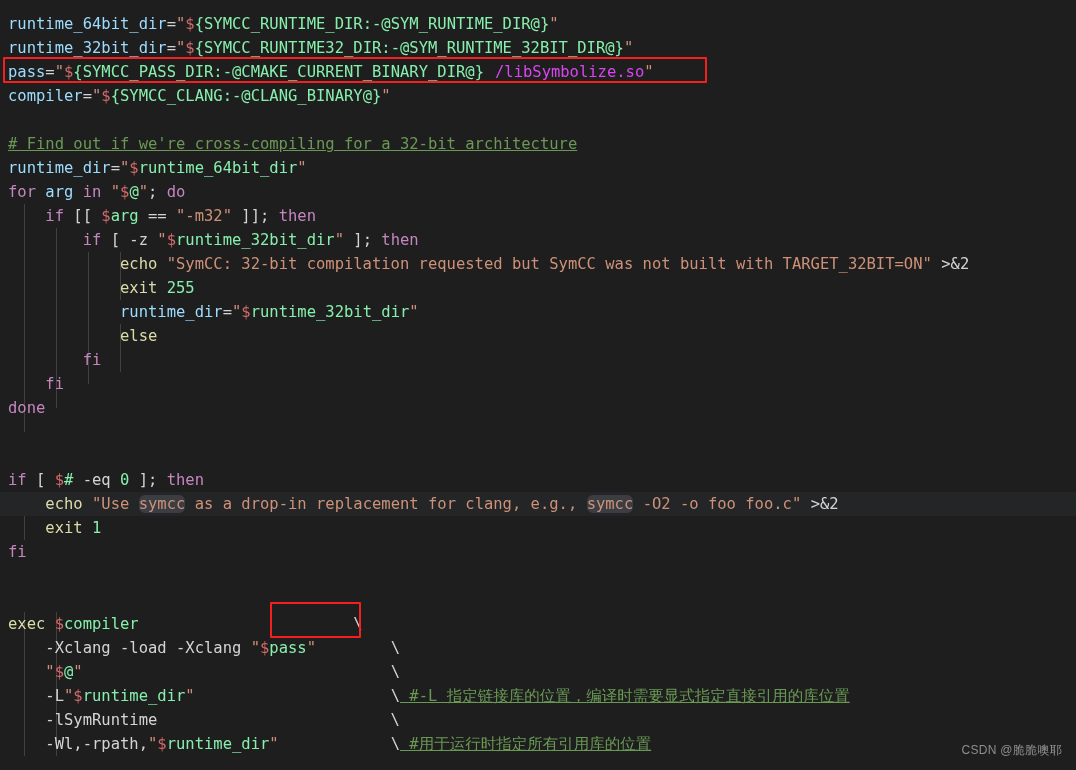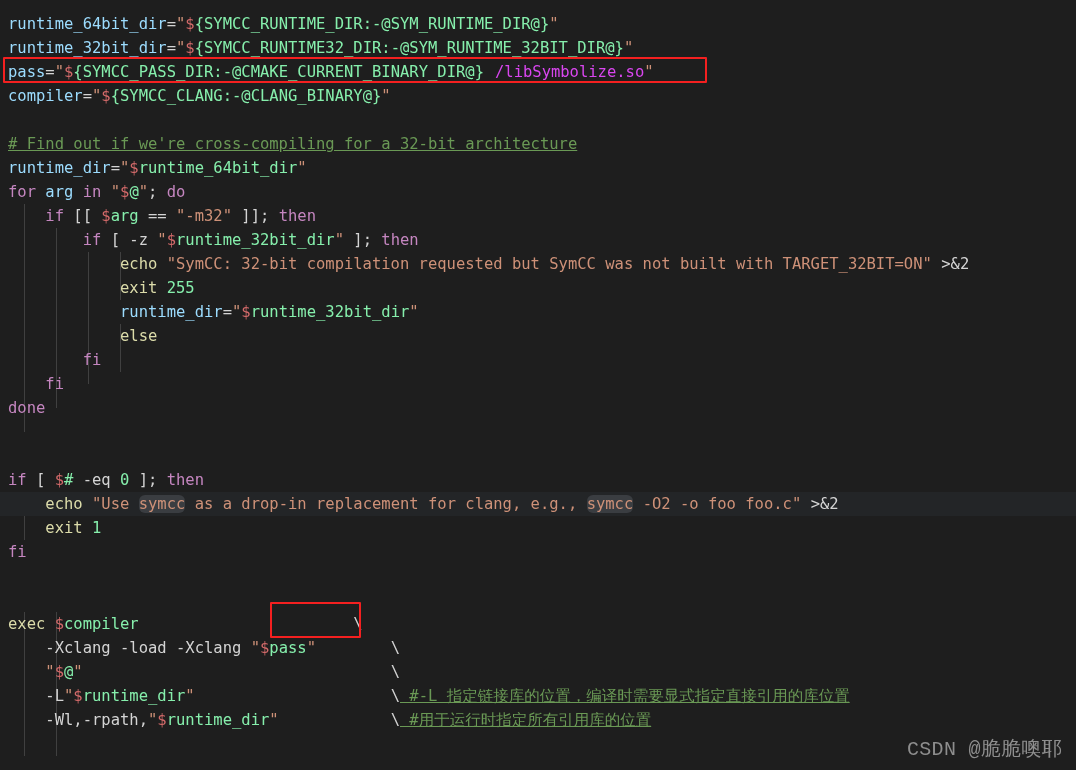--- a/index.html
+++ b/index.html
@@ -65,22 +65,22 @@
     pointer-events: none;
     border-radius: 1px;
   }
 
   
   .watermark {
     position: absolute;
     right: 14px;
     bottom: 8px;
     color: #8e8e8e;
-    font-family: Liberation Mono, monospace;
-    font-size: 20px;
+    font-family: Liberation Sans, sans-serif;
+    font-size: 12px;
     letter-spacing: 0.3px;
     white-space: nowrap;
   }
 </style>
 </head>
 <body>
 
 <div id="editor">
 
   <div class="guide" style="left:24px; top:204px; height:228px;"></div>
@@ -146,20 +146,21 @@
     <div class="line"> </div>
 
     <div class="line"><span class="t-fn">exec</span><span class="t-plain"> </span><span class="t-dollar">$</span><span class="t-brace">compiler</span><span class="t-plain">                       </span><span class="t-op">\</span></div>
 
     <div class="line"><span class="t-plain">    -Xclang -load -Xclang </span><span class="t-str">"</span><span class="t-dollar">$</span><span class="t-brace">pass</span><span class="t-str">"</span><span class="t-plain">        </span><span class="t-op">\</span></div>
 
     <div class="line"><span class="t-plain">    </span><span class="t-str">"</span><span class="t-dollar">$</span><span class="t-brace">@</span><span class="t-str">"</span><span class="t-plain">                                 </span><span class="t-op">\</span></div>
 
     <div class="line"><span class="t-plain">    -L</span><span class="t-str">"</span><span class="t-dollar">$</span><span class="t-brace">runtime_dir</span><span class="t-str">"</span><span class="t-plain">                     </span><span class="t-op">\</span><span class="t-cmt"> #-L 指定链接库的位置，编译时需要显式指定直接引用的库位置</span></div>
 
+    <div class="line"><span class="t-plain">    -lSymRuntime                         </span><span class="t-op">\</span></div>
 
     <div class="line"><span class="t-plain">    -Wl,-rpath,</span><span class="t-str">"</span><span class="t-dollar">$</span><span class="t-brace">runtime_dir</span><span class="t-str">"</span><span class="t-plain">            </span><span class="t-op">\</span><span class="t-cmt"> #用于运行时指定所有引用库的位置</span></div>
 
   </div>
 
   <div class="redbox" style="left:3px; top:57px; width:704px; height:26px;"></div>
   <div class="redbox" style="left:270px; top:602px; width:91px; height:36px;"></div>
 
   <div class="watermark">CSDN @脆脆噢耶</div>
 

